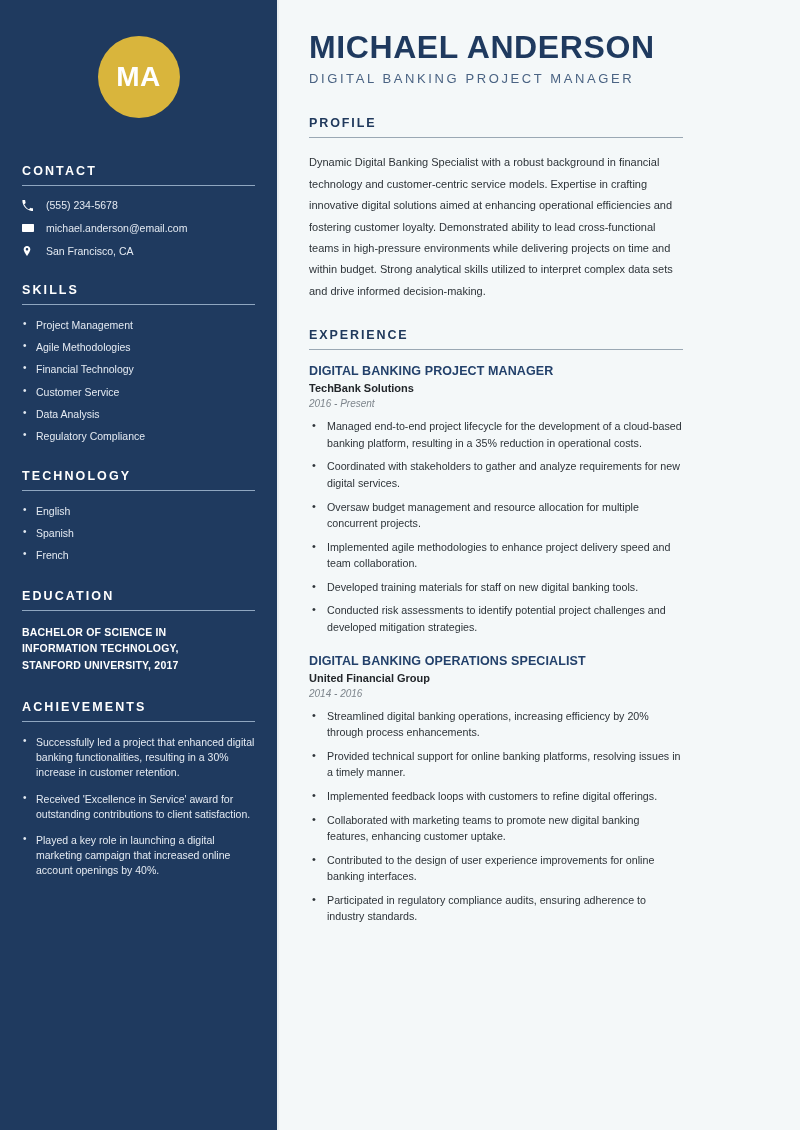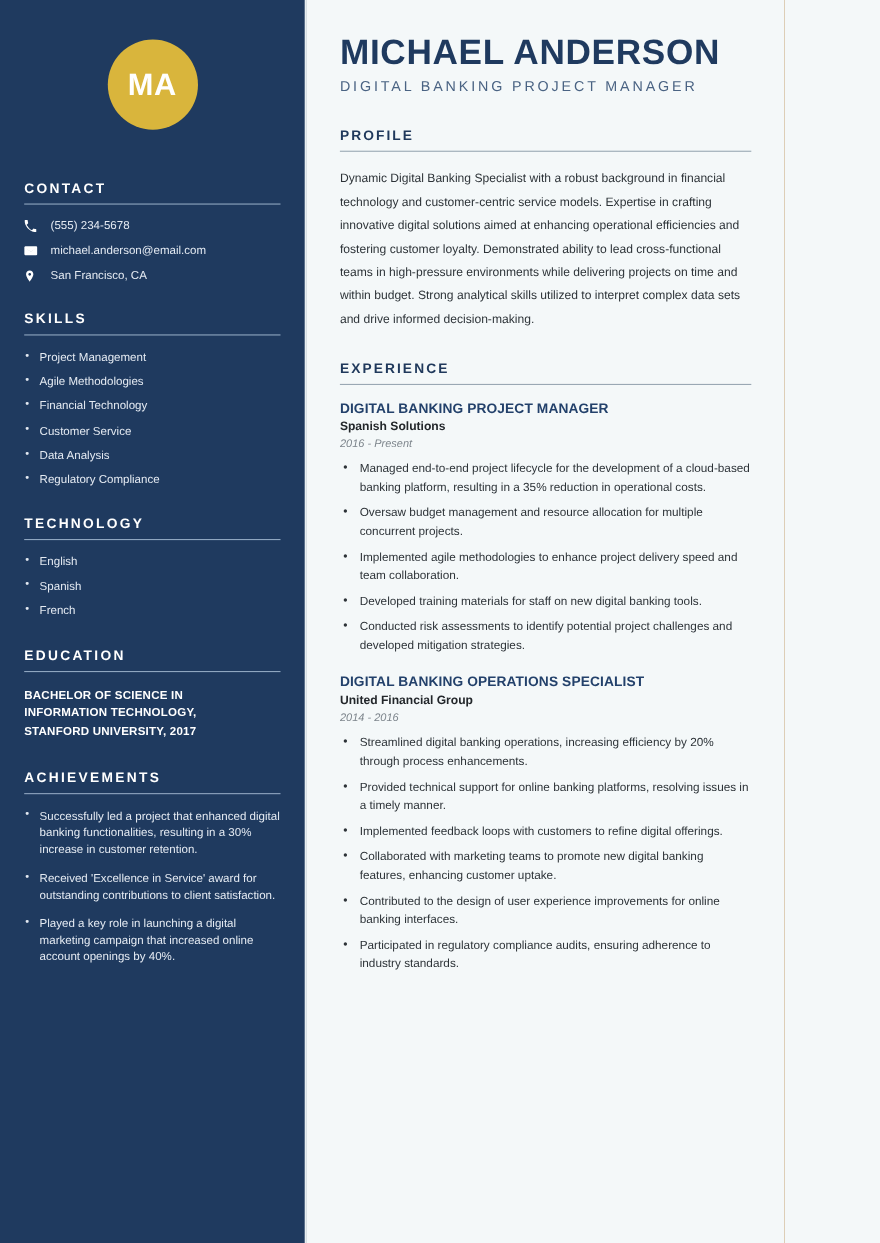--- a/index.html
+++ b/index.html
@@ -11,21 +11,21 @@
     height: 1130px;
     background: #f4f8f9;
     font-family: "Liberation Sans", sans-serif;
     -webkit-font-smoothing: antialiased;
   }
   .page {
     position: relative;
     width: 713px;
     height: 1130px;
     display: flex;
-    background: #a16207;
+    background: #5eead4;
     overflow: hidden;
   }
 
   
   .sidebar {
     width: 279px;
     min-width: 279px;
     background: #1f3a5f;
     color: #ffffff;
     box-sizing: border-box;
@@ -296,24 +296,25 @@
       <div class="main-rule"></div>
       <p class="profile-text">Dynamic Digital Banking Specialist with a robust background in financial technology and customer-centric service models. Expertise in crafting innovative digital solutions aimed at enhancing operational efficiencies and fostering customer loyalty. Demonstrated ability to lead cross-functional teams in high-pressure environments while delivering projects on time and within budget. Strong analytical skills utilized to interpret complex data sets and drive informed decision-making.</p>
     </section>
 
     <section class="section">
       <h2 class="main-heading">EXPERIENCE</h2>
       <div class="main-rule"></div>
 
       <div class="exp-entry">
         <h3 class="exp-title">DIGITAL BANKING PROJECT MANAGER</h3>
-        <div class="exp-company">Spanish Solutions</div>
+        <div class="exp-company">TechBank Solutions</div>
         <div class="exp-dates">2016 - Present</div>
         <ul class="exp-list">
           <li>Managed end-to-end project lifecycle for the development of a cloud-based banking platform, resulting in a 35% reduction in operational costs.</li>
+          <li>Coordinated with stakeholders to gather and analyze requirements for new digital services.</li>
           <li>Oversaw budget management and resource allocation for multiple concurrent projects.</li>
           <li>Implemented agile methodologies to enhance project delivery speed and team collaboration.</li>
           <li>Developed training materials for staff on new digital banking tools.</li>
           <li>Conducted risk assessments to identify potential project challenges and developed mitigation strategies.</li>
         </ul>
       </div>
 
       <div class="exp-entry">
         <h3 class="exp-title">DIGITAL BANKING OPERATIONS SPECIALIST</h3>
         <div class="exp-company">United Financial Group</div>

